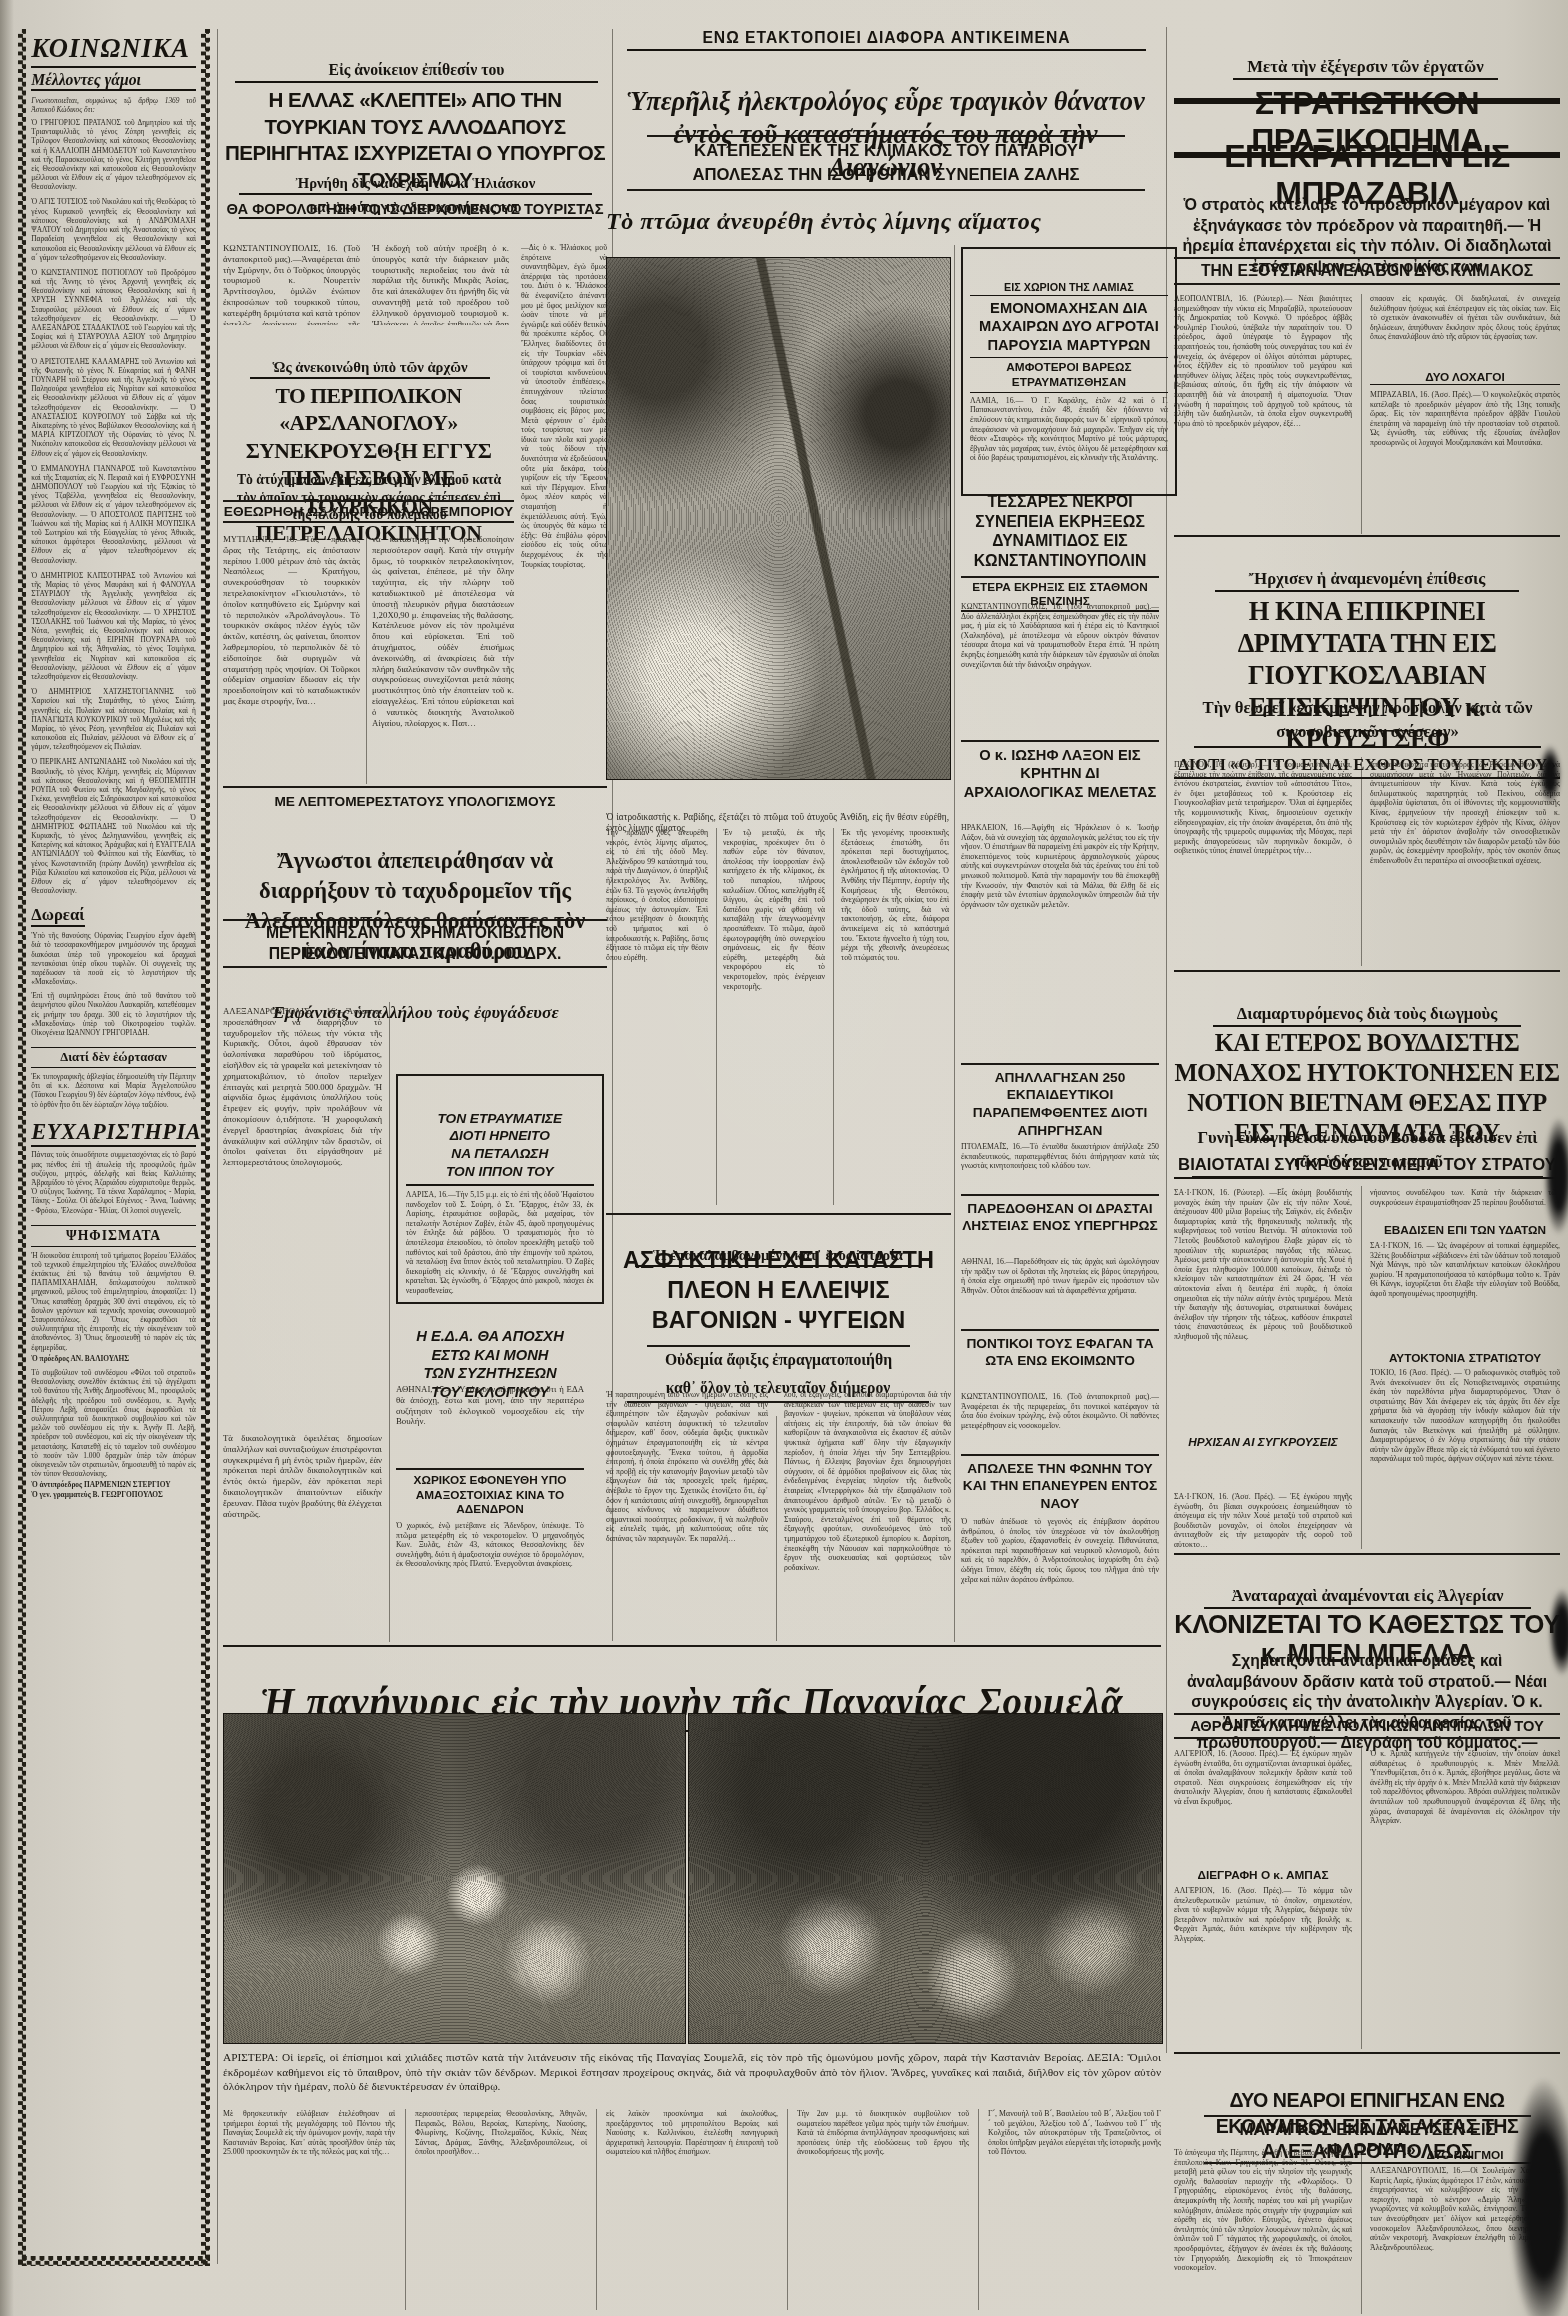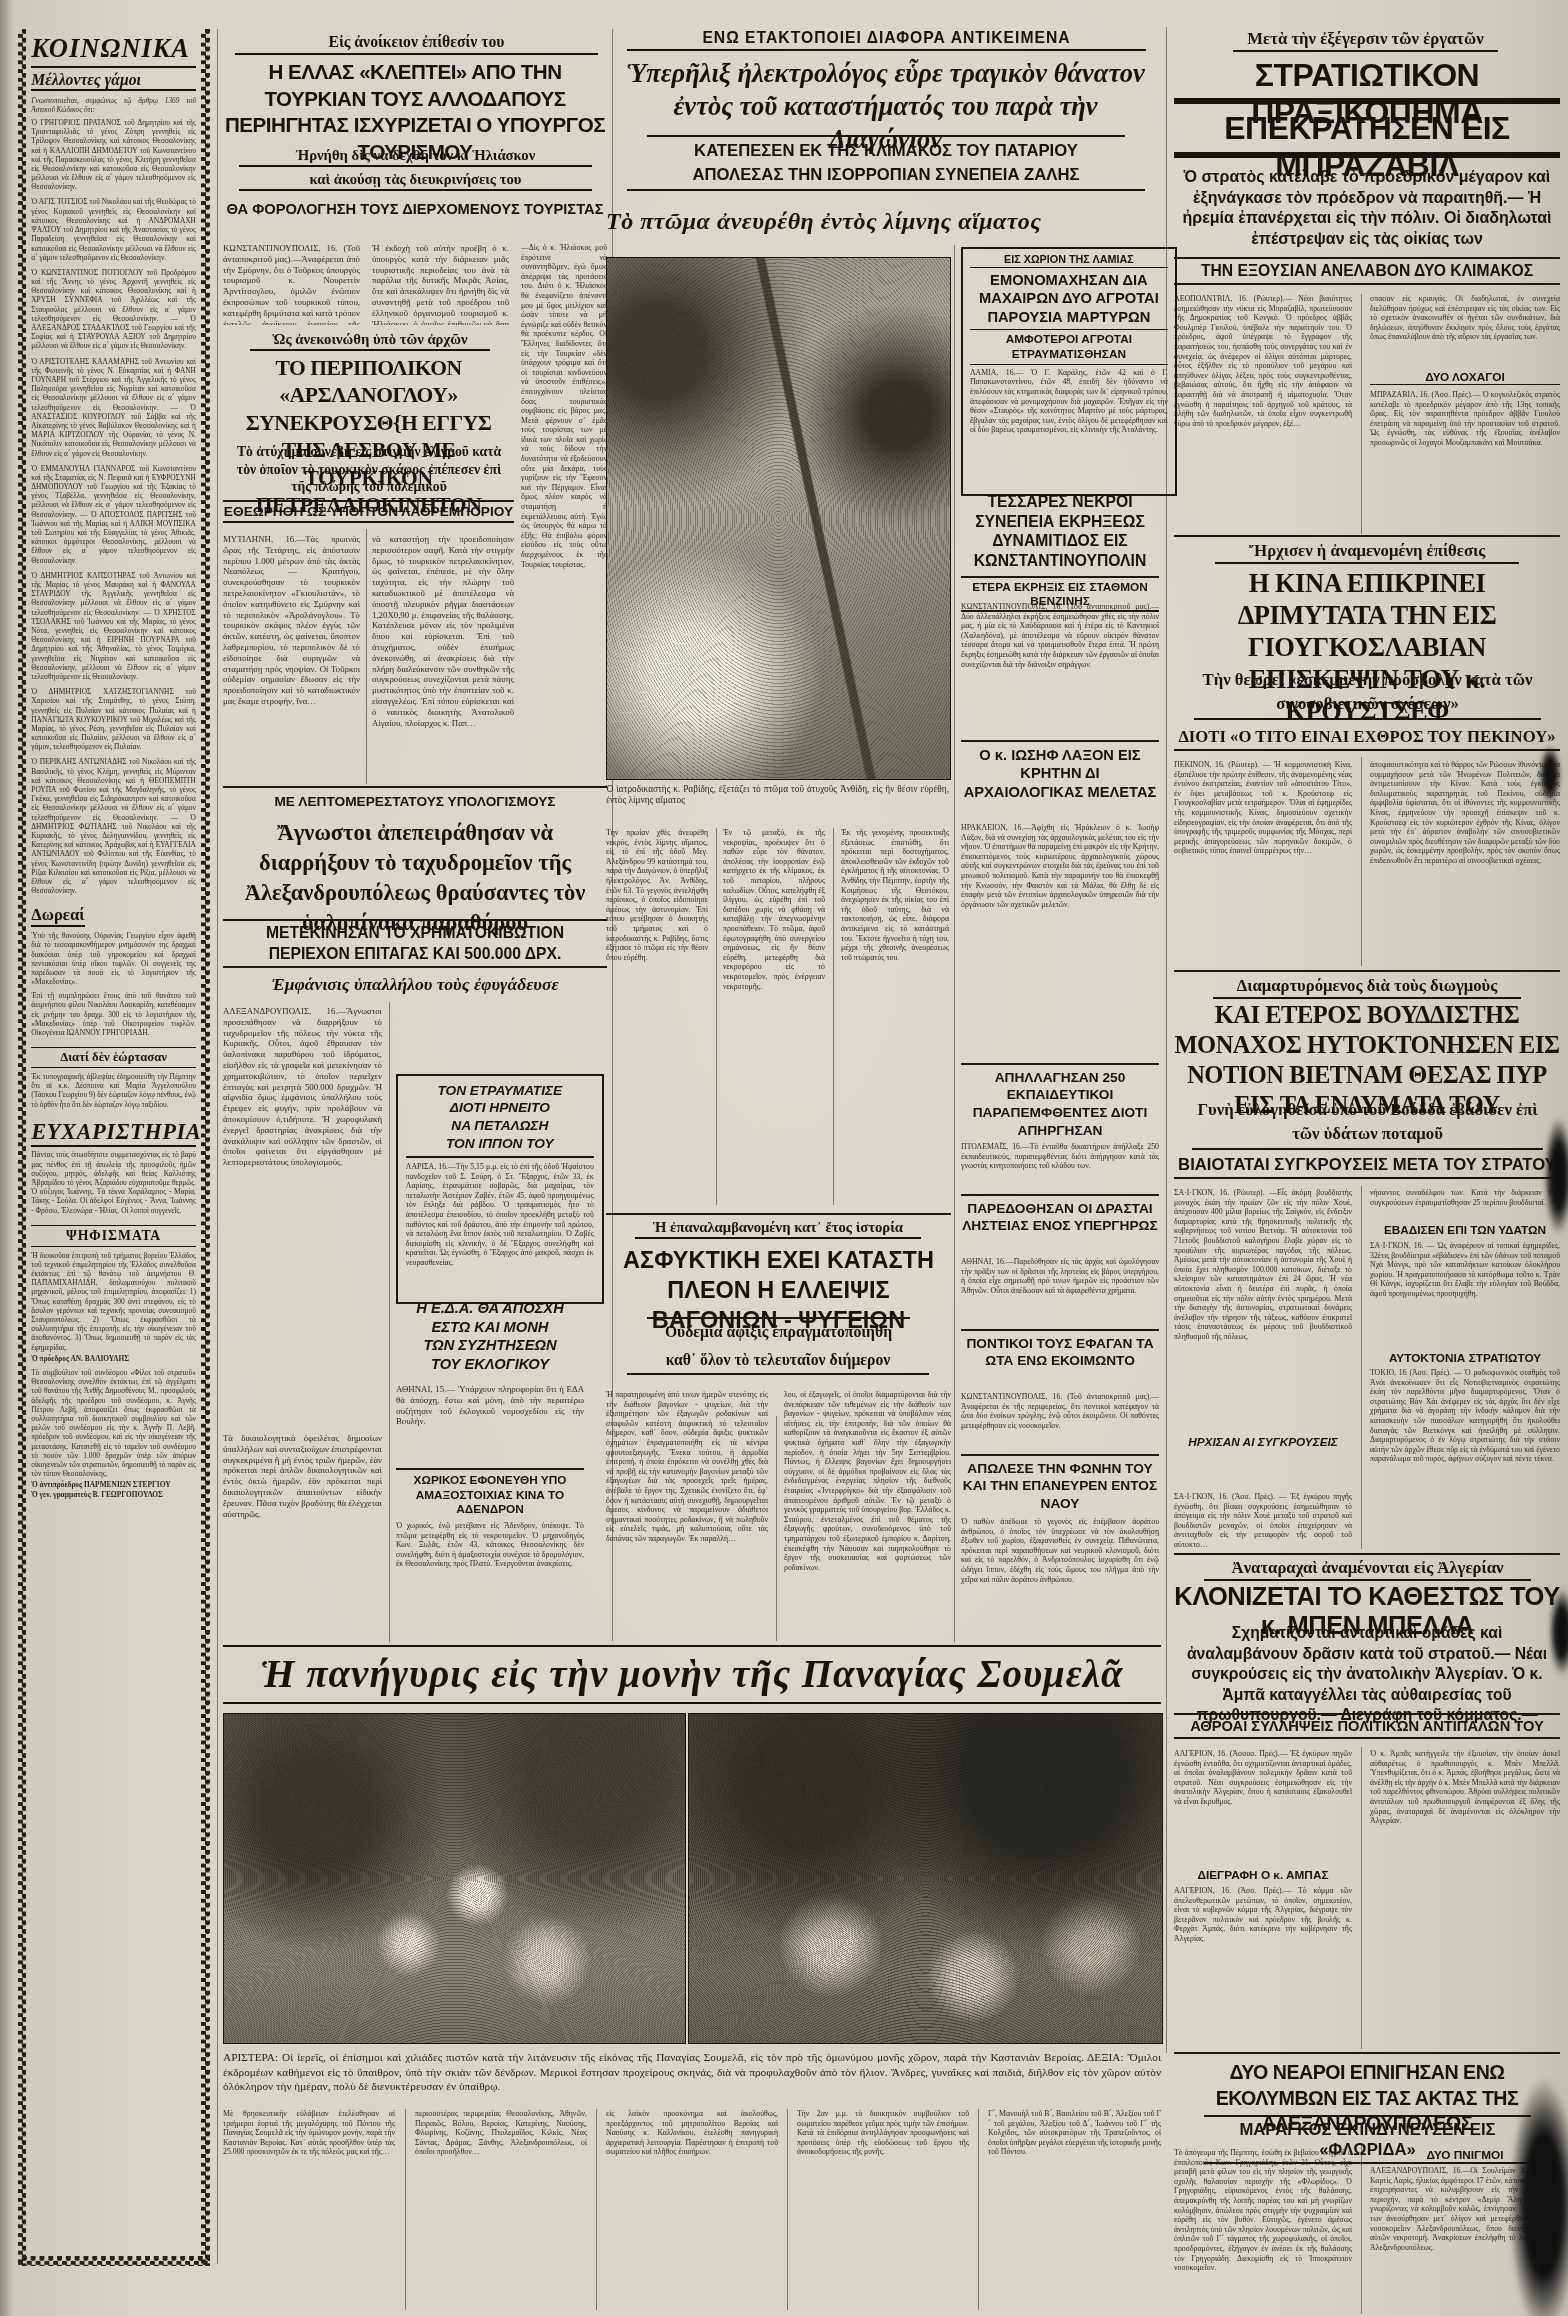--- a/index.html
+++ b/index.html
@@ -4,21 +4,21 @@
 <style>
   html,body{margin:0;padding:0;background:#b4b0a6;}
   #page{position:relative;width:1568px;height:2316px;margin:0 auto;overflow:hidden;
         background:
           radial-gradient(ellipse at 50% 40%, rgba(255,255,255,.10), rgba(0,0,0,0) 60%),
           linear-gradient(90deg,#ccc8be 0%,#d8d4ca 8%,#d9d5cb 80%,#cfcbc0 96%,#c2beb2 100%),
           #d6d2c8;
         font-family:"Liberation Serif","DejaVu Serif",serif;color:#26231d;}
   .abs{position:absolute;}
   .sans{font-family:"Liberation Sans","DejaVu Sans",sans-serif;}
-  .b{font-weight:bold;} .it{font-style:italic;} .c{text-align:center;} .j{text-align:justify;}
+  .b{font-weight:bold;} .it{font-style:italic;} .c{text-align:center;margin-top:28px;} .j{text-align:justify;}
   .cond{letter-spacing:-0.5px;}
   .body-s{font-size:8.8px;line-height:10.8px;text-align:justify;color:#2b2821;}
   .body-xs{font-size:7.8px;line-height:9.6px;text-align:justify;color:#2b2821;}
   .rail-t{font-size:7.4px;line-height:9.2px;text-align:justify;color:#2b2821;}
   .rule-b{border-bottom:2px solid #1c1914;}
   .rule-t{border-top:2px solid #1c1914;}
   .head{color:#17140f;}
   .vr{position:absolute;width:1px;background:#4a463e;opacity:.65;}
   .hr{position:absolute;height:2px;background:#1c1914;}
   .chk{background:repeating-conic-gradient(#242118 0% 25%,rgba(0,0,0,0) 0% 50%) 0 0/8.8px 8.8px;}
@@ -148,21 +148,21 @@
   <div class="abs c b head serif" style="left:635px;top:1219px;width:286px;font-size:14.7px;border-bottom:2px solid #17140f;padding-bottom:1px;">Ἡ ἐπαναλαμβανομένη κατ᾽ ἔτος ἱστορία</div>
   <div class="abs subhead" style="left:606px;top:1245px;width:345px;font-size:23.5px;line-height:30px;">ΑΣΦΥΚΤΙΚΗ ΕΧΕΙ ΚΑΤΑΣΤΗ ΠΛΕΟΝ Η ΕΛΛΕΙΨΙΣ ΒΑΓΟΝΙΩΝ - ΨΥΓΕΙΩΝ</div>
   <div class="abs c b head serif rule-t" style="left:647px;top:1317px;width:263px;font-size:15.7px;padding-top:3.9px;">Οὐδεμία ἄφιξις ἐπραγματοποιήθη</div>
   <div class="abs c b head serif rule-b" style="left:627px;top:1351px;width:302px;font-size:15.7px;padding-bottom:3.9px;">καθ᾽ ὅλον τὸ τελευταῖον διήμερον</div>
   <div class="abs body-xs" style="left:606px;top:1390px;width:162px;height:252px;overflow:hidden;">Ἡ παρατηρουμένη ἀπό τινων ἡμερῶν στενότης εἰς τὴν διάθεσιν βαγονίων - ψυγείων, διὰ τὴν ἐξυπηρέτησιν τῶν ἐξαγωγῶν ροδακίνων καὶ σταφυλῶν κατέστη ἀσφυκτικὴ τὸ τελευταῖον διήμερον, καθ᾽ ὅσον, οὐδεμία ἄφιξις ψυκτικῶν ὀχημάτων ἐπραγματοποιήθη εἰς τὰ κέντρα φρουτοεξαγωγῆς. Ἕνεκα τούτου, ἡ ἁρμοδία ἐπιτροπή, ἡ ὁποία ἐπρόκειτο νὰ συνέλθῃ χθὲς διὰ νὰ προβῇ εἰς τὴν κατανομὴν βαγονίων μεταξὺ τῶν ἐξαγωγέων διὰ τὰς προσεχεῖς τρεῖς ἡμέρας, ἀνέβαλε τὸ ἔργον της. Σχετικῶς ἐτονίζετο ὅτι, ἐφ᾽ ὅσον ἡ κατάστασις αὐτὴ συνεχισθῇ, δημιουργεῖται ἄμεσος κίνδυνος νὰ παραμείνουν ἀδιάθετοι σημαντικαὶ ποσότητες ροδακίνων, ἢ νὰ πωληθοῦν εἰς εὐτελεῖς τιμάς, μὴ καλυπτούσας οὔτε τὰς δαπάνας τῶν παραγωγῶν. Ἐκ παραλλή…</div>
   <div class="abs body-xs" style="left:784px;top:1390px;width:167px;height:252px;overflow:hidden;">λου, οἱ ἐξαγωγεῖς, οἱ ὁποῖοι διαμαρτύρονται διὰ τὴν ἀνεπάρκειαν τῶν τιθεμένων εἰς τὴν διάθεσίν των βαγονίων - ψυγείων, πρόκειται νὰ ὑποβάλουν νέας αἰτήσεις εἰς τὴν ἐπιτροπήν, διὰ τῶν ὁποίων θὰ καθορίζουν τὰ ἀναγκαιοῦντα εἰς ἕκαστον ἐξ αὐτῶν ψυκτικὰ ὀχήματα καθ᾽ ὅλην τὴν ἐξαγωγικὴν περίοδον, ἡ ὁποία λήγει τὴν 5ην Σεπτεμβρίου. Πάντως, ἡ ἔλλειψις βαγονίων ἔχει δημιουργήσει σύγχυσιν, οἱ δὲ ἁρμόδιοι προβαίνουν εἰς ὅλας τὰς ἐνδεδειγμένας ἐνεργείας πλησίον τῆς διεθνοῦς ἑταιρείας «Ἰντερφρίγκο» διὰ τὴν ἐξασφάλισιν τοῦ ἀπαιτουμένου ἀριθμοῦ αὐτῶν. Ἐν τῷ μεταξὺ ὁ γενικὸς γραμματεὺς τοῦ ὑπουργείου βορ. Ἑλλάδος κ. Σταύρου, ἐντεταλμένος ἐπὶ τοῦ θέματος τῆς ἐξαγωγῆς φρούτων, συνοδευόμενος ὑπὸ τοῦ τμηματάρχου τοῦ ἐξωτερικοῦ ἐμπορίου κ. Δαρίτση, ἐπεσκέφθη τὴν Νάουσαν καὶ παρηκολούθησε τὸ ἔργον τῆς συσκευασίας καὶ φορτώσεως τῶν ροδακίνων.</div>
 
   <div class="abs boxed" style="left:961px;top:247px;width:198px;height:237px;padding:3.9px 6.9px;">
     <div class="c b sans head" style="font-size:10.8px;border-bottom:1px solid #17140f;padding-bottom:2px;">ΕΙΣ ΧΩΡΙΟΝ ΤΗΣ ΛΑΜΙΑΣ</div>
     <div class="subhead" style="font-size:14.7px;line-height:18.6px;margin-top:2.9px;">ΕΜΟΝΟΜΑΧΗΣΑΝ ΔΙΑ ΜΑΧΑΙΡΩΝ ΔΥΟ ΑΓΡΟΤΑΙ ΠΑΡΟΥΣΙΑ ΜΑΡΤΥΡΩΝ</div>
-    <div class="subhead" style="font-size:11.8px;line-height:14.7px;margin-top:2.9px;border-top:1px solid #17140f;border-bottom:1px solid #17140f;padding:2px 0;">ΑΜΦΟΤΕΡΟΙ ΑΓΡΟΤΑΙ ΕΤΡΑΥΜΑΤΙΣΘΗΣΑΝ</div>
+    <div class="subhead" style="font-size:11.8px;line-height:14.7px;margin-top:2.9px;border-top:1px solid #17140f;border-bottom:1px solid #17140f;padding:2px 0;">ΑΜΦΟΤΕΡΟΙ ΒΑΡΕΩΣ ΕΤΡΑΥΜΑΤΙΣΘΗΣΑΝ</div>
     <div class="body-xs" style="margin-top:2.9px;height:116px;overflow:hidden;">ΛΑΜΙΑ, 16.— Ὁ Γ. Καράλης, ἐτῶν 42 καὶ ὁ Γ. Παπακωνσταντίνου, ἐτῶν 48, ἐπειδὴ δὲν ἠδύναντο νὰ ἐπιλύσουν τὰς κτηματικὰς διαφοράς των δι᾽ εἰρηνικοῦ τρόπου, ἀπεφάσισαν νὰ μονομαχήσουν διὰ μαχαιρῶν. Ἐπῆγαν εἰς τὴν θέσιν «Σταυρὸς» τῆς κοινότητος Μαρτίνο μὲ τοὺς μάρτυρας, ἔβγαλαν τὰς μαχαίρας των, ἐντὸς ὀλίγου δὲ μετεφέρθησαν καὶ οἱ δύο βαρέως τραυματισμένοι, εἰς κλινικὴν τῆς Ἀταλάντης.</div>
   </div>
 
   <div class="abs subhead" style="left:961px;top:492px;width:198px;font-size:15.7px;line-height:19.6px;">ΤΕΣΣΑΡΕΣ ΝΕΚΡΟΙ ΣΥΝΕΠΕΙΑ ΕΚΡΗΞΕΩΣ ΔΥΝΑΜΙΤΙΔΟΣ ΕΙΣ ΚΩΝΣΤΑΝΤΙΝΟΥΠΟΛΙΝ</div>
   <div class="abs subhead rule-t rule-b" style="left:961px;top:576px;width:198px;font-size:11.8px;padding:2px 0;">ΕΤΕΡΑ ΕΚΡΗΞΙΣ ΕΙΣ ΣΤΑΘΜΟΝ ΒΕΝΖΙΝΗΣ</div>
   <div class="abs body-xs" style="left:961px;top:602px;width:198px;height:129px;overflow:hidden;">ΚΩΝΣΤΑΝΤΙΝΟΥΠΟΛΙΣ, 16. (Τοῦ ἀνταποκριτοῦ μας).—Δύο ἀλλεπάλληλοι ἐκρήξεις ἐσημειώθησαν χθὲς εἰς τὴν πόλιν μας, ἡ μία εἰς τὸ Χαϋδάρπασα καὶ ἡ ἑτέρα εἰς τὸ Καντηκιοΐ (Χαλκηδόνα), μὲ ἀποτέλεσμα νὰ εὕρουν οἰκτρὸν θάνατον τέσσαρα ἄτομα καὶ νὰ τραυματισθοῦν ἕτερα ἑπτά. Ἡ πρώτη ἔκρηξις ἐσημειώθη κατὰ τὴν διάρκειαν τῶν ἐργασιῶν αἱ ὁποῖαι συνεχίζονται διὰ τὴν διάνοιξιν σηράγγων.</div>
 
   <div class="abs subhead rule-t" style="left:961px;top:740px;width:198px;font-size:14.7px;line-height:18.6px;padding-top:3.9px;">Ο κ. ΙΩΣΗΦ ΛΑΞΟΝ ΕΙΣ ΚΡΗΤΗΝ ΔΙ ΑΡΧΑΙΟΛΟΓΙΚΑΣ ΜΕΛΕΤΑΣ</div>
   <div class="abs body-xs" style="left:961px;top:823px;width:198px;height:230px;overflow:hidden;">ΗΡΑΚΛΕΙΟΝ, 16.—Ἀφίχθη εἰς Ἡράκλειον ὁ κ. Ἰωσὴφ Λάξον, διὰ νὰ συνεχίσῃ τὰς ἀρχαιολογικὰς μελέτας του εἰς τὴν νῆσον. Ὁ ἐπιστήμων θὰ παραμείνῃ ἐπὶ μακρὸν εἰς τὴν Κρήτην, ἐπισκεπτόμενος τοὺς κυριωτέρους ἀρχαιολογικοὺς χώρους αὐτῆς καὶ συγκεντρώνων στοιχεῖα διὰ τὰς ἐρεύνας του ἐπὶ τοῦ μινωικοῦ πολιτισμοῦ. Κατὰ τὴν παραμονήν του θὰ ἐπισκεφθῇ τὴν Κνωσσόν, τὴν Φαιστὸν καὶ τὰ Μάλια, θὰ ἔλθῃ δὲ εἰς ἐπαφὴν μετὰ τῶν ἐντοπίων ἀρχαιολογικῶν ὑπηρεσιῶν διὰ τὴν ὀργάνωσιν τῶν σχετικῶν μελετῶν.</div>
 

